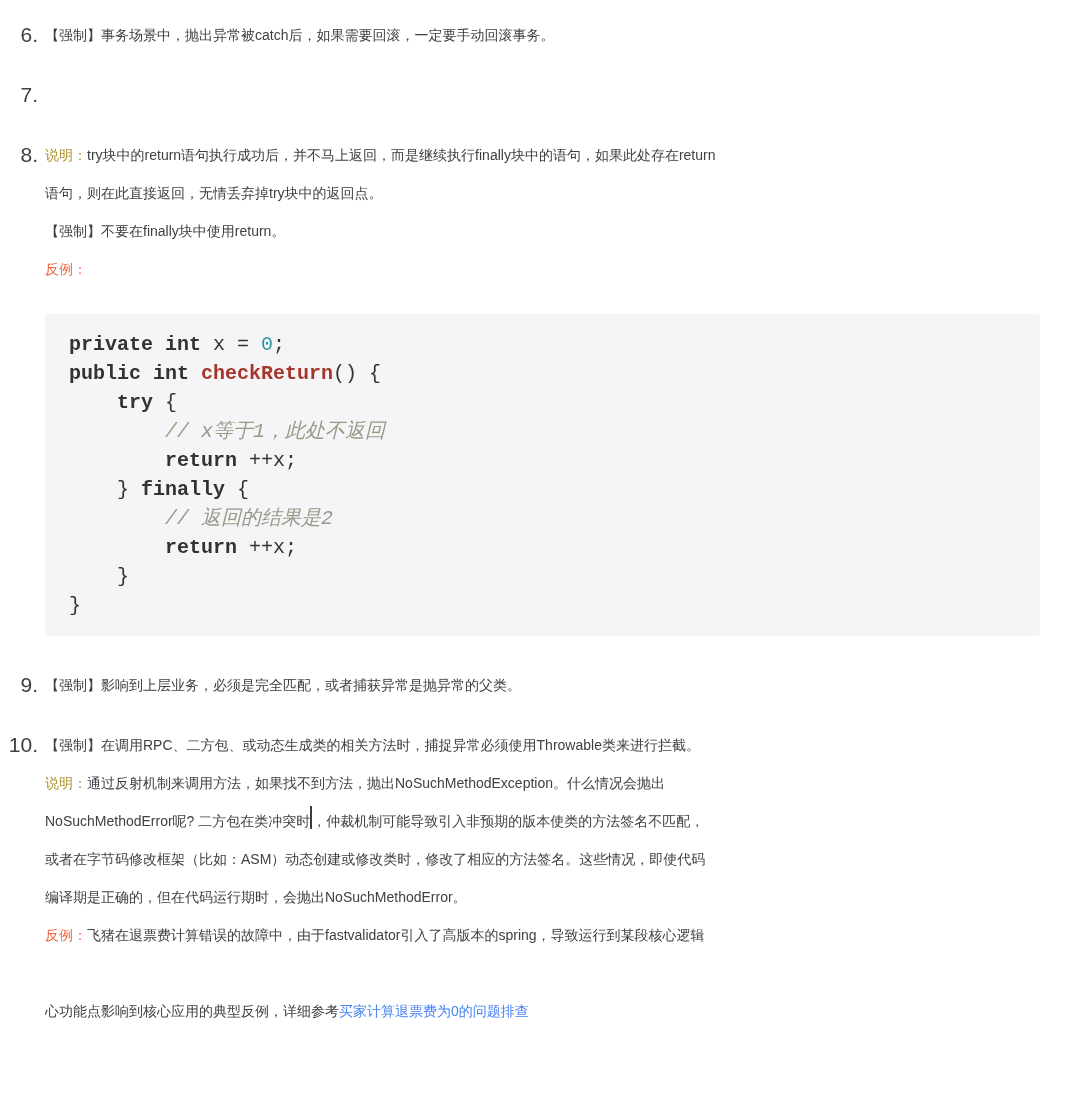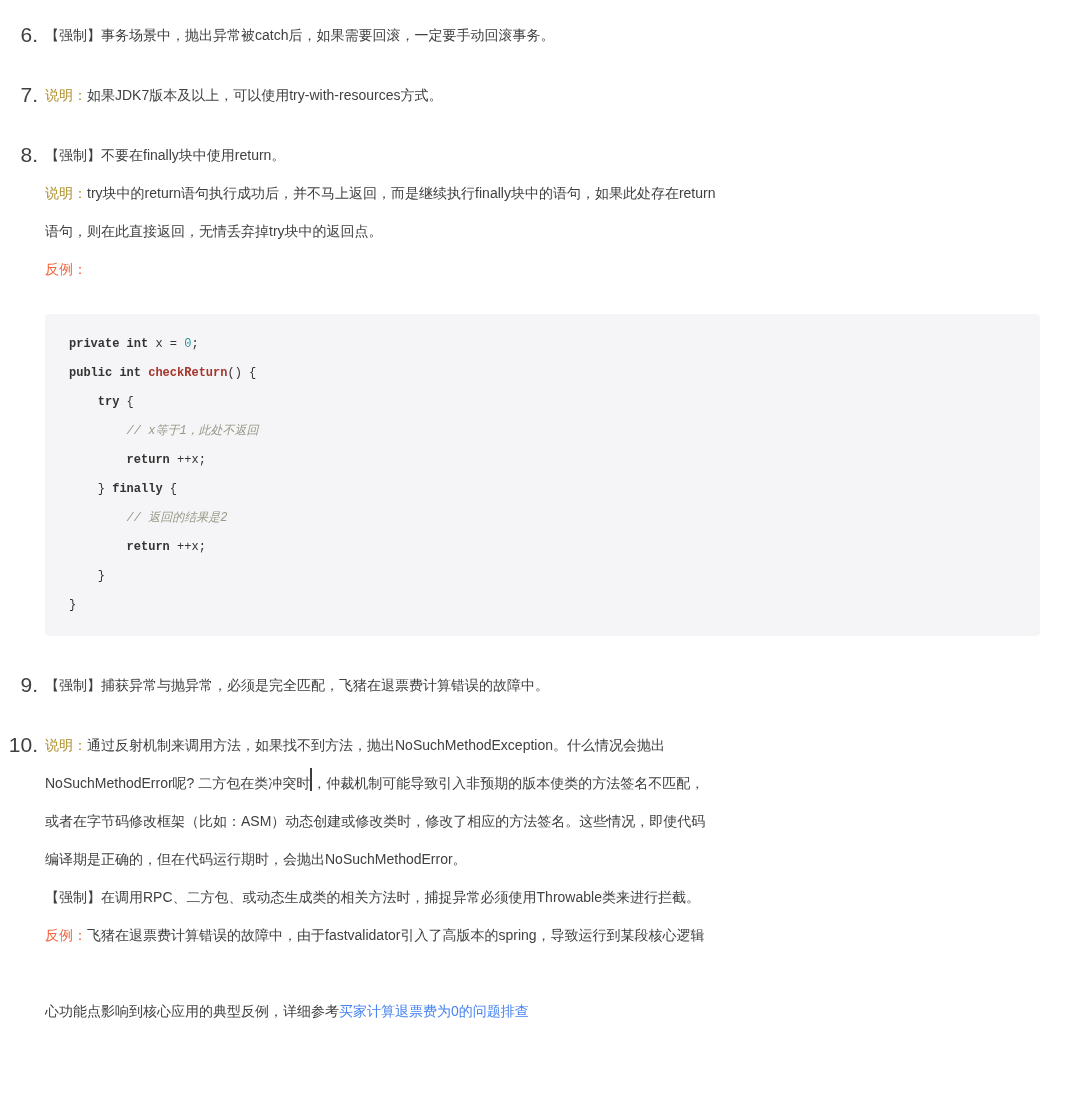--- a/index.html
+++ b/index.html
@@ -37,21 +37,21 @@
   }
   .codeblock {
     background: var(--code-bg, #f5f5f7);
     border-radius: 4px;
     margin: 26px 0 8px 0;
     padding: 16px 24px;
     overflow: hidden;
   }
   .codeblock code {
     font-family: "Liberation Mono", "DejaVu Sans Mono", monospace;
-    font-size: 12px;
+    font-size: 20px;
     line-height: 29px;
     color: var(--code-text, #333333);
     white-space: pre;
     display: block;
   }
   .kw  { font-weight: bold; color: var(--code-keyword, #333333); }
   .fn  { font-weight: bold; color: var(--code-title, #a6352b); }
   .lit { color: var(--code-number, #2b96a1); }
   .cmt { color: var(--code-comment, #999988); font-style: italic; }
 </style>
@@ -62,50 +62,49 @@
   <ol class="rules" id="rule-list">
       <li class="rule">
         <span class="num">6.</span>
         <div class="rule-body">
           <p class="para"><span>【强制】事务场景中，抛出异常被catch后，如果需要回滚，一定要手动回滚事务。</span></p>
         </div>
       </li>
       <li class="rule">
         <span class="num">7.</span>
         <div class="rule-body">
-          <p class="para"><span class="lbl-note">说明：</span><span>如果JDK7版本及以上，可以使用try-with-resources方式。</span></p>
         </div>
       </li>
       <li class="rule">
         <span class="num">8.</span>
         <div class="rule-body">
+          <p class="para"><span class="lbl-note">说明：</span><span>try块中的return语句执行成功后，并不马上返回，而是继续执行finally块中的语句，如果此处存在return</span><br><span>语句，则在此直接返回，无情丢弃掉try块中的返回点。</span></p>
           <p class="para"><span>【强制】不要在finally块中使用return。</span></p>
-          <p class="para"><span class="lbl-note">说明：</span><span>try块中的return语句执行成功后，并不马上返回，而是继续执行finally块中的语句，如果此处存在return</span><br><span>语句，则在此直接返回，无情丢弃掉try块中的返回点。</span></p>
           <p class="para"><span class="lbl-counter">反例：</span></p>
           <pre class="codeblock"><code><span class="code-line"><span class="kw">private int</span><span> x = </span><span class="lit">0</span><span>;</span></span>
 <span class="code-line"><span class="kw">public int</span><span> </span><span class="fn">checkReturn</span><span>() {</span></span>
 <span class="code-line"><span>    </span><span class="kw">try</span><span> {</span></span>
 <span class="code-line"><span>        </span><span class="cmt">// x等于1，此处不返回</span></span>
 <span class="code-line"><span>        </span><span class="kw">return</span><span> ++x;</span></span>
 <span class="code-line"><span>    } </span><span class="kw">finally</span><span> {</span></span>
 <span class="code-line"><span>        </span><span class="cmt">// 返回的结果是2</span></span>
 <span class="code-line"><span>        </span><span class="kw">return</span><span> ++x;</span></span>
 <span class="code-line"><span>    }</span></span>
 <span class="code-line"><span>}</span></span>
 </code></pre>
         </div>
       </li>
       <li class="rule">
         <span class="num">9.</span>
         <div class="rule-body">
-          <p class="para"><span>【强制】捕获异常与抛异常，必须是完全匹配，飞猪在退票费计算错误的故障中。</span></p>
+          <p class="para"><span>【强制】影响到上层业务，必须是完全匹配，或者捕获异常是抛异常的父类。</span></p>
         </div>
       </li>
       <li class="rule">
         <span class="num">10.</span>
         <div class="rule-body">
+          <p class="para"><span>【强制】在调用RPC、二方包、或动态生成类的相关方法时，捕捉异常必须使用Throwable类来进行拦截。</span></p>
           <p class="para"><span class="lbl-note">说明：</span><span>通过反射机制来调用方法，如果找不到方法，抛出NoSuchMethodException。什么情况会抛出</span><br><span>NoSuchMethodError呢? 二方包在类冲突时</span><span class="caret"></span><span>，仲裁机制可能导致引入非预期的版本使类的方法签名不匹配，</span><br><span>或者在字节码修改框架（比如：ASM）动态创建或修改类时，修改了相应的方法签名。这些情况，即使代码</span><br><span>编译期是正确的，但在代码运行期时，会抛出NoSuchMethodError。</span></p>
-          <p class="para"><span>【强制】在调用RPC、二方包、或动态生成类的相关方法时，捕捉异常必须使用Throwable类来进行拦截。</span></p>
           <p class="para"><span class="lbl-counter">反例：</span><span>飞猪在退票费计算错误的故障中，由于fastvalidator引入了高版本的spring，导致运行到某段核心逻辑</span><br><br><span>心功能点影响到核心应用的典型反例，详细参考</span><a class="doclink">买家计算退票费为0的问题排查</a></p>
         </div>
       </li>
     </ol>
 </main>
 
 </body></html>

